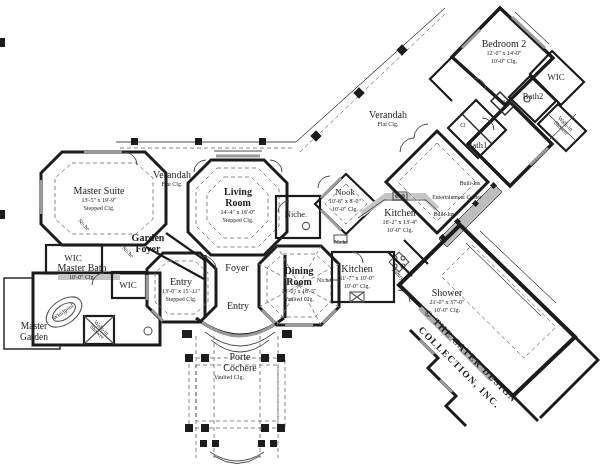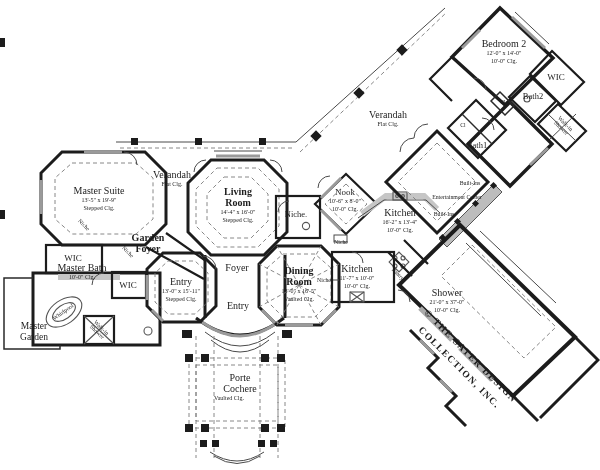--- a/index.html
+++ b/index.html
@@ -312,21 +312,21 @@
     <span class="tiny">Cl</span>
   </div>
   <div class="lbl" style="left:477px;top:146px">
     <span class="nm s85">Bath1</span>
   </div>
   <div class="lbl" style="left:447px;top:300px">
     <span class="nm">Shower</span>
     <span class="dm">21'-0" x 37'-0"</span>
     <span class="dm">10'-0" Clg.</span>
   </div>
-  <div class="lbl" style="left:240px;top:387px">
+  <div class="lbl" style="left:240px;top:366px">
     <span class="nm w52">Porte Cochere</span>
     <span class="dm w30">Vaulted Clg.</span>
   </div>
   <div class="lbl r45" style="left:465px;top:362px">
     <span class="copyright" style="display:block">© THE SATER DESIGN</span>
     <span class="copyright" style="display:block">COLLECTION, INC.</span>
   </div>
 
 </div>
 

